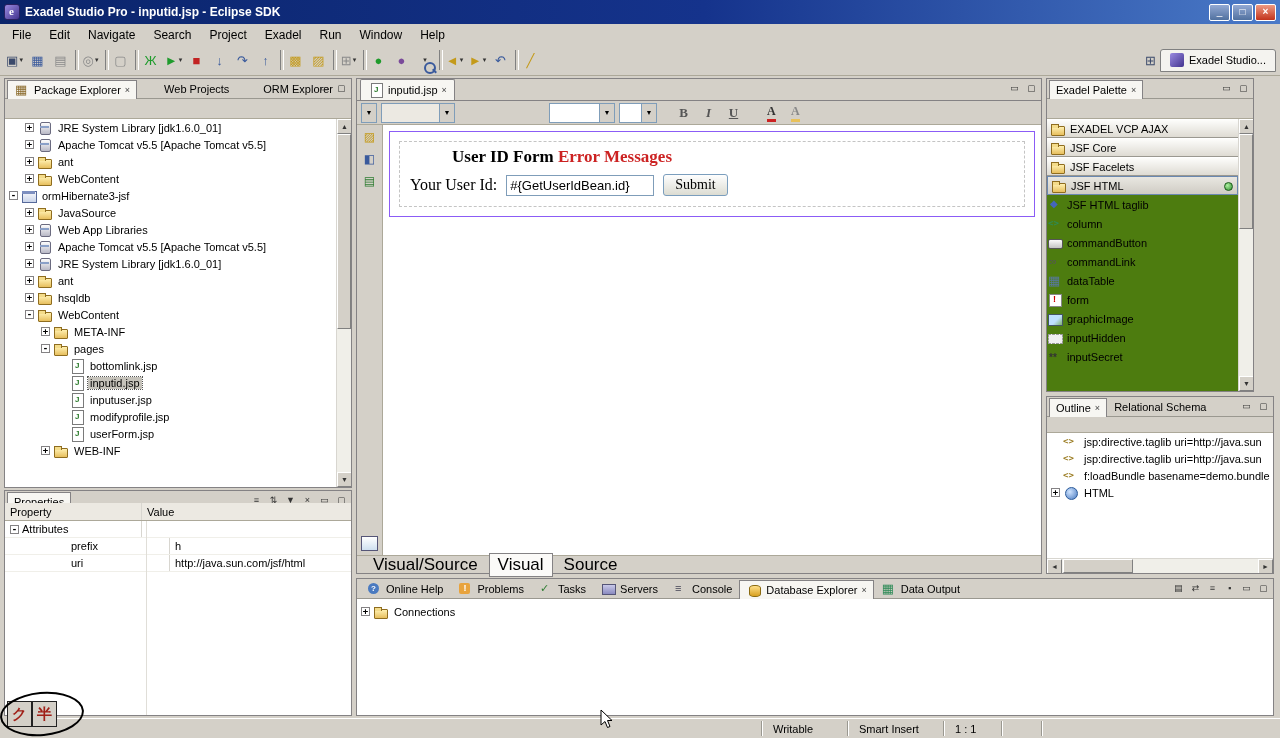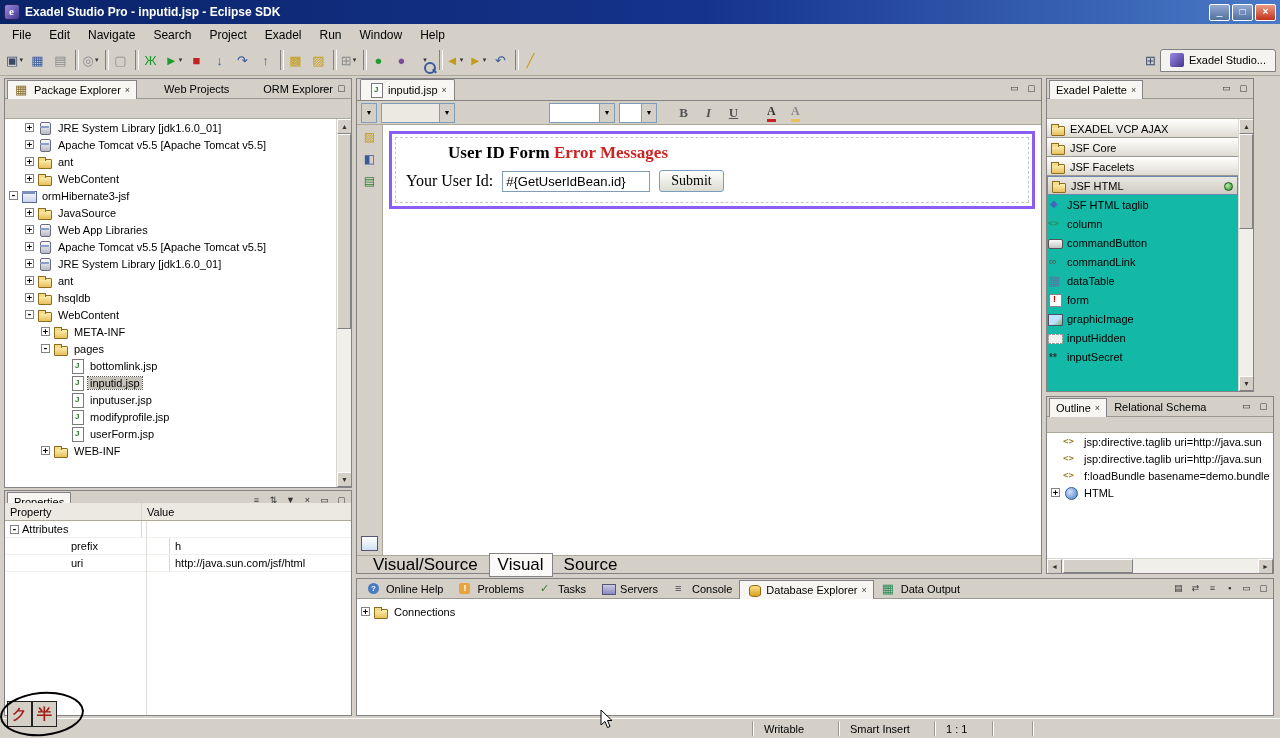--- a/index.html
+++ b/index.html
@@ -145,58 +145,58 @@
     border-bottom:3px solid #cc2222; padding-bottom:0px; }
   .icon-highlight { width:20px; height:20px; position:relative; }
   .icon-highlight::before { content:"A"; position:absolute; left:5px; top:1px; font:bold 12px "Liberation Serif",serif; color:#888;
     border-bottom:3px solid #e8c15a; }
   .rail { position:absolute; left:0; top:46px; bottom:18px; width:26px; background:#d4d0c8; border-right:1px solid #aca899; }
   .rail-btn { width:18px; height:18px; margin:4px auto 2px; text-align:center; font-size:12px; line-height:17px; }
   .rail-btn.gold { color:#c49a1a; } .rail-btn.blue { color:#3a5a9c; } .rail-btn.green { color:#2e7d32; }
   .design-icon { position:absolute; left:4px; bottom:4px; width:17px; height:15px;
     background:linear-gradient(#fff,#cfe0f0); border:1px solid #557; }
   .canvas { position:absolute; left:26px; top:46px; right:0; bottom:18px; background:#fff; overflow:hidden; }
-  .form-box { margin:6px 6px 0 6px; border:3px solid #8b5cf6; padding:3px; }
+  .form-box { margin:6px 6px 0 6px; border:1px solid #8b5cf6; padding:9px; }
   .form-dashed { border:1px dashed #c4c4c4; padding:5px 0 10px 0; }
   .form-title { margin-left:52px; font:bold 17px "Liberation Serif",serif; }
   .form-title .red { color:#cc2222; }
   .form-row { margin:7px 0 0 10px; display:flex; align-items:center; gap:9px; font:16px "Liberation Serif",serif; }
   .form-input { width:148px; height:21px; border:1px solid #7f9db9; font:13px "Liberation Sans",sans-serif; padding:0 3px; }
   .form-submit { height:22px; padding:0 11px; border:1px solid #7b9ebd; border-radius:3px;
     background:linear-gradient(#fefefe,#dcdcd2); font:14px "Liberation Serif",serif; }
   .etabs { position:absolute; left:0; right:0; bottom:0; height:18px; background:#d4d0c8; border-top:1px solid #aca899;
     display:flex; align-items:center; gap:3px; padding-left:8px; }
   .etabitem { padding:1px 8px; font-size:17px; }
   .etabitem.selected { border:1px solid #848284; background:#fbfaf8; }
 
   
   #bottom { left:356px; top:578px; width:918px; height:138px; }
   #bottom .pbody { top:20px; }
   #bottom .vtabs { padding-right:150px; }
 
   
   #palette { left:1046px; top:78px; width:208px; height:314px; }
-  #palette .pbody { top:40px; background:#14b8a6; }
+  #palette .pbody { top:40px; background:#4d7c0f; }
   .plist { position:absolute; left:0; top:0; right:15px; bottom:0; }
   .prow { height:19px; display:flex; align-items:center; gap:4px; padding-left:3px; white-space:nowrap; overflow:hidden; position:relative; }
   .prow.group { background:linear-gradient(#fdfdfb,#dedbd3); border-top:1px solid #fff; border-bottom:1px solid #9a9890; }
   .prow.group.selected { background:linear-gradient(#e9e7e1,#cfccc4); border:1px solid #6a88b0; }
   .prow:not(.group) { padding-left:0; }
   .pinicon { display:none; position:absolute; right:4px; top:5px; width:9px; height:9px; border-radius:50%;
     background:radial-gradient(circle at 35% 35%,#aef0a0,#2e8b2e); border:1px solid #1a5a1a; }
   .prow.pin .pinicon { display:block; }
 
   
   #outline { left:1046px; top:396px; width:228px; height:178px; }
   #outline .pbody { top:36px; }
   #outline .ptool { height:16px; }
   #outline .tree { position:absolute; left:0; top:0; right:0; bottom:15px; }
 
   
-  .statusbar { position:absolute; left:0; right:0; bottom:0; height:20px; background:#d4d0c8; border-top:1px solid #fff;
+  .statusbar { position:absolute; left:9px; right:0; bottom:0; height:20px; background:#d4d0c8; border-top:1px solid #fff;
     display:flex; align-items:center; font-size:11px; }
   .ssep { width:2px; height:15px; border-left:1px solid #9a9890; border-right:1px solid #fff; flex:none; }
   .scell { padding:0 10px; white-space:nowrap; }
 
   
   .ime-wrap { position:absolute; left:0px; top:692px; width:84px; height:44px; z-index:40; }
   .ime-ellipse { position:absolute; inset:0; border:2px solid #000; border-radius:50%; transform:rotate(-5deg); }
   .ime-box { position:absolute; top:9px; width:25px; height:26px; background:#d4d0c8; border:1px solid #222;
     color:#a02018; font:bold 15px/24px "DejaVu Sans",sans-serif; text-align:center; }
   .cursor { position:absolute; left:600px; top:709px; z-index:50; }

